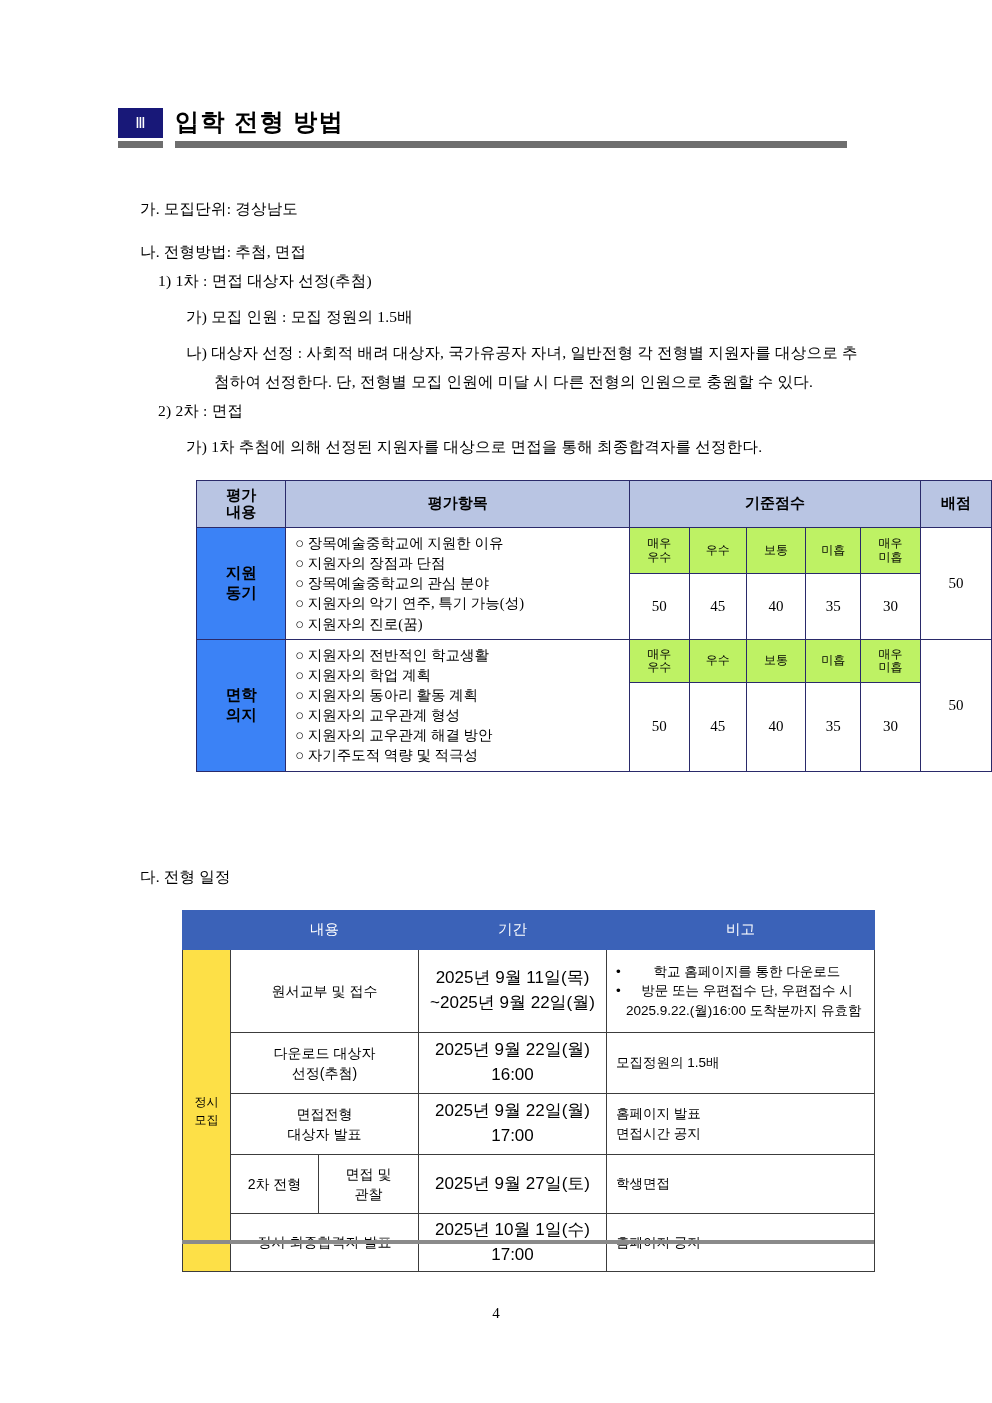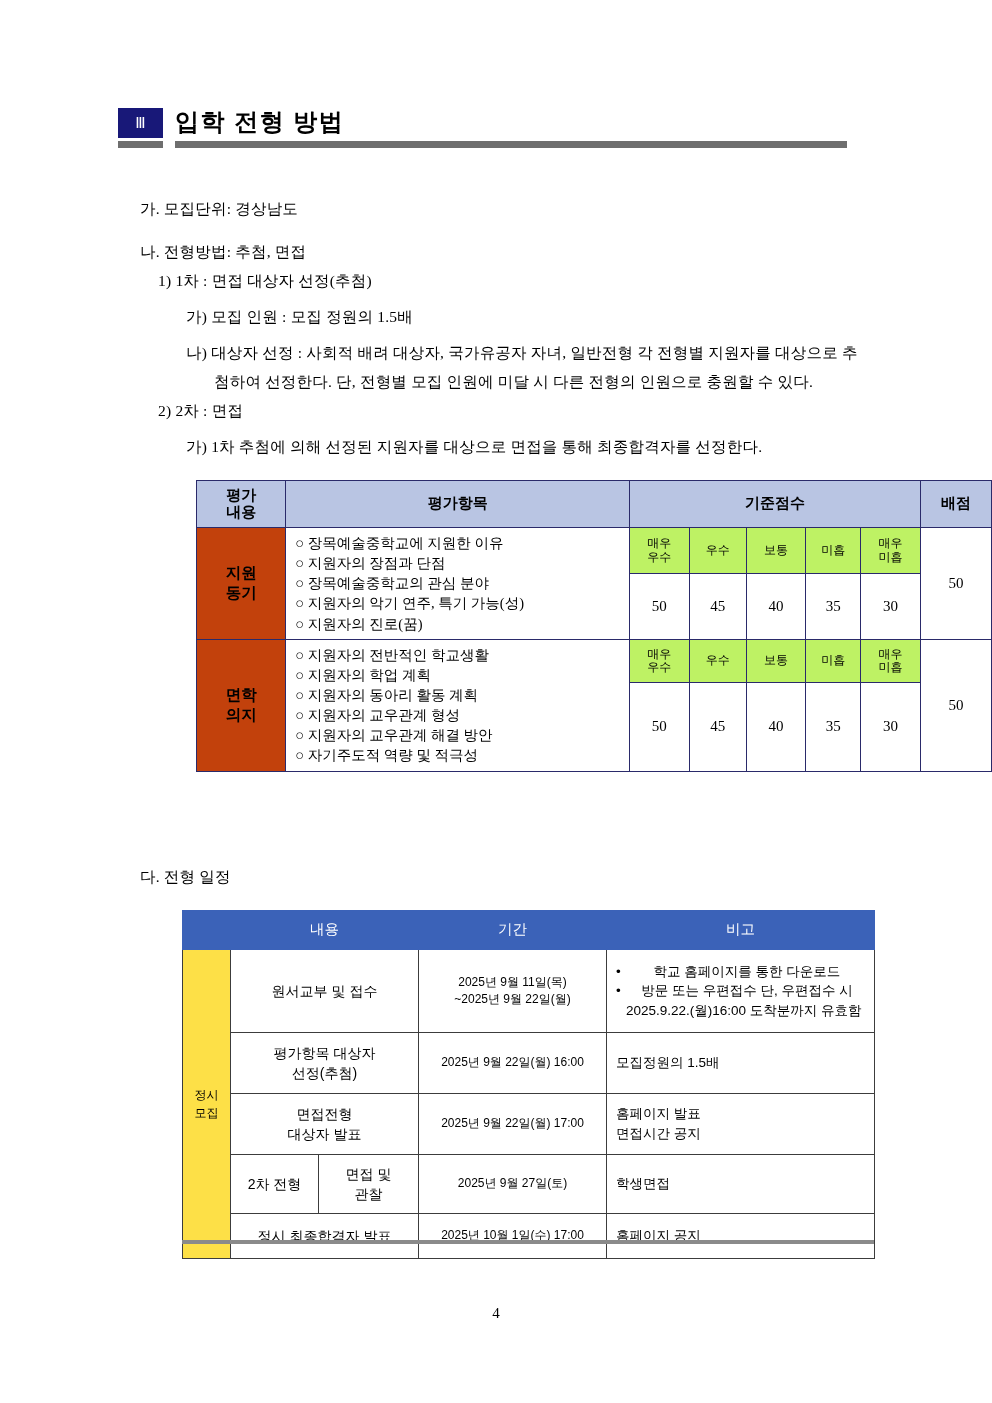--- a/index.html
+++ b/index.html
@@ -97,21 +97,21 @@
     font-weight: normal;
   }
   .rubric .hdr {
     background: #b9c5e3;
     font-weight: bold;
     height: 46px;
     font-size: 15px;
     line-height: 1.15;
   }
   .rubric .cat {
-    background: #c2410c;
+    background: #3b82f6;
     font-weight: bold;
     font-size: 15.5px;
     line-height: 1.3;
     width: 78px;
   }
   .rubric .items {
     text-align: left;
     padding: 5px 4px 5px 9px;
     font-size: 14.5px;
     line-height: 1.39;
@@ -177,21 +177,21 @@
   }
   .sched .remark .bul::before {
     content: "\2022";
     position: absolute;
     left: 0; top: 0;
   }
   .sched .remark .cont {
     padding-left: 10px;
     white-space: nowrap;
   }
-  .sched .period { font-size: 12px; }
+  .sched .period { font-size: 17px; }
   .sched-bottom-rule {
     position: absolute;
     left: 182px;
     width: 692px;
     height: 4px;
     background: #8a8a8a;
   }
 
   .pagenum {
     position: absolute;
@@ -349,21 +349,21 @@
         </td>
         <td class="remark">
           <div class="bul">학교 홈페이지를 통한 다운로드</div>
           <div class="bul">방문  또는  우편접수  단,  우편접수  시</div>
           <div class="cont">2025.9.22.(월)16:00 도착분까지 유효함</div>
         </td>
       </tr>
 
       <tr>
         <td colspan="2" style="height:52px;">
-          <div>평가항목 대상자</div>
+          <div>다운로드 대상자</div>
           <div>선정(추첨)</div>
         </td>
         <td class="period">2025년 9월 22일(월) 16:00</td>
         <td class="remark">모집정원의 1.5배</td>
       </tr>
 
       <tr>
         <td colspan="2" style="height:52px;">
           <div>면접전형</div>
           <div>대상자 발표</div>

